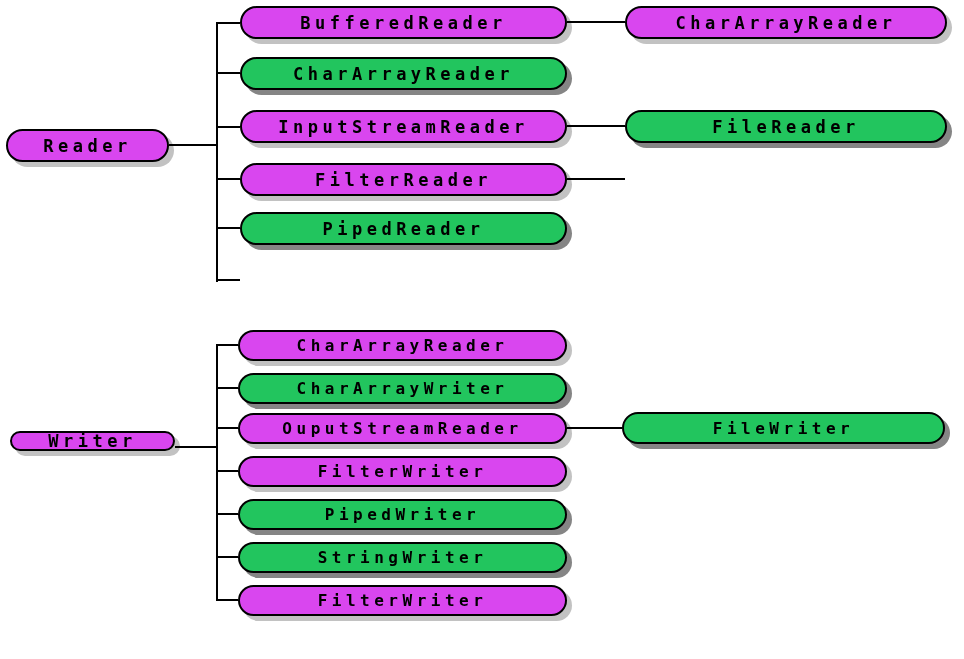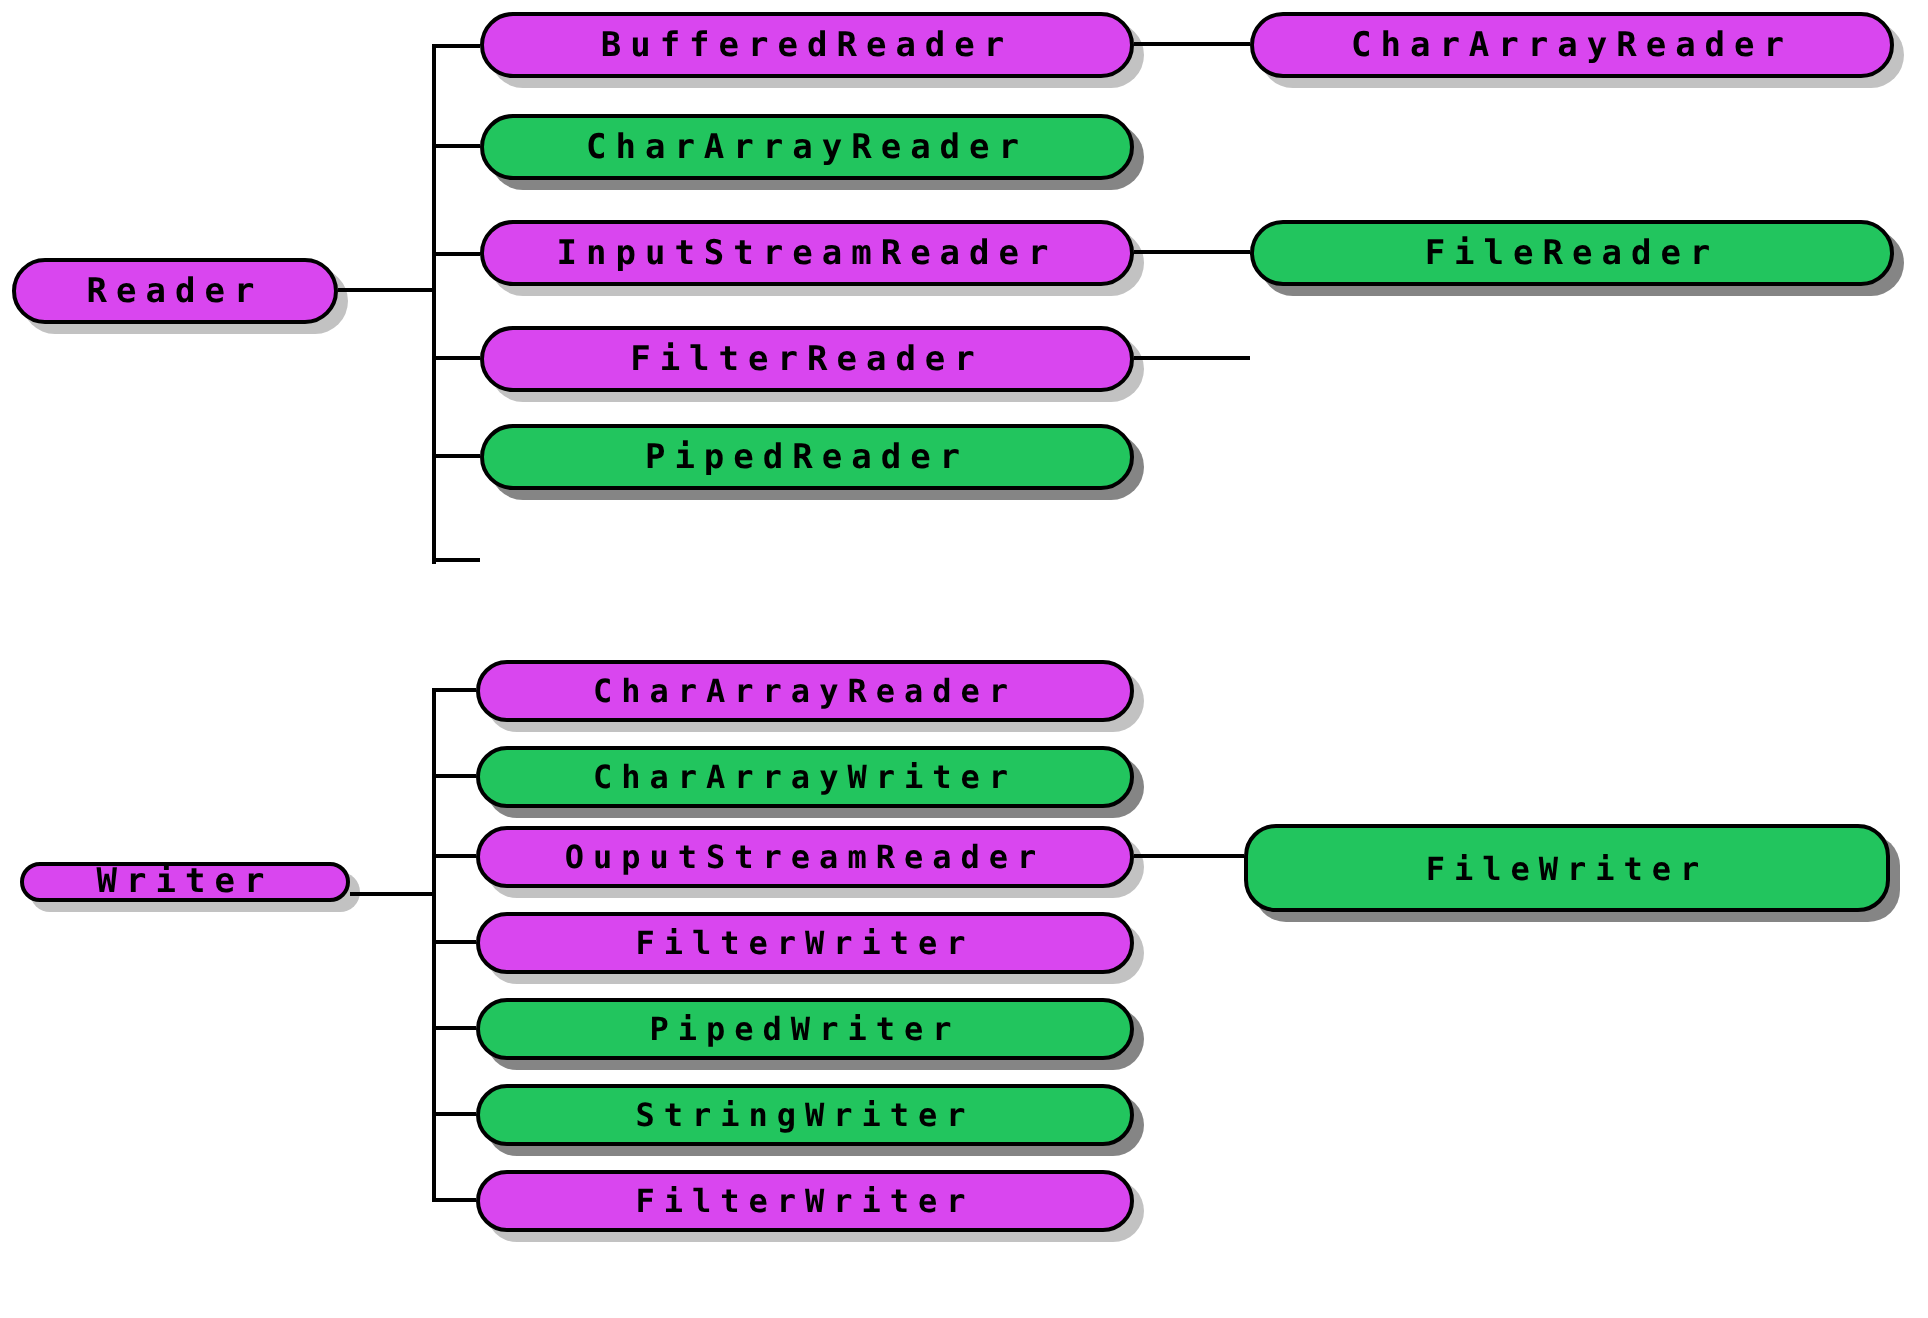--- a/index.html
+++ b/index.html
@@ -105,17 +105,17 @@
   </div>
   <div class="node h31 shaded" style="left:238px;top:542px;width:329px;">
     <span>StringWriter</span>
   </div>
   <div class="node h31 white" style="left:238px;top:585px;width:329px;">
     <span>FilterWriter</span>
   </div>
 
   <div class="line" style="left:567px;top:427px;width:55px;height:2px;"></div>
 
-  <div class="node h31 shaded" style="left:622px;top:412px;width:323px;height:44px;">
+  <div class="node h31 shaded" style="left:622px;top:412px;width:323px;height:32px;">
     <span>FileWriter</span>
   </div>
 
 </div>
 
 </body></html>

